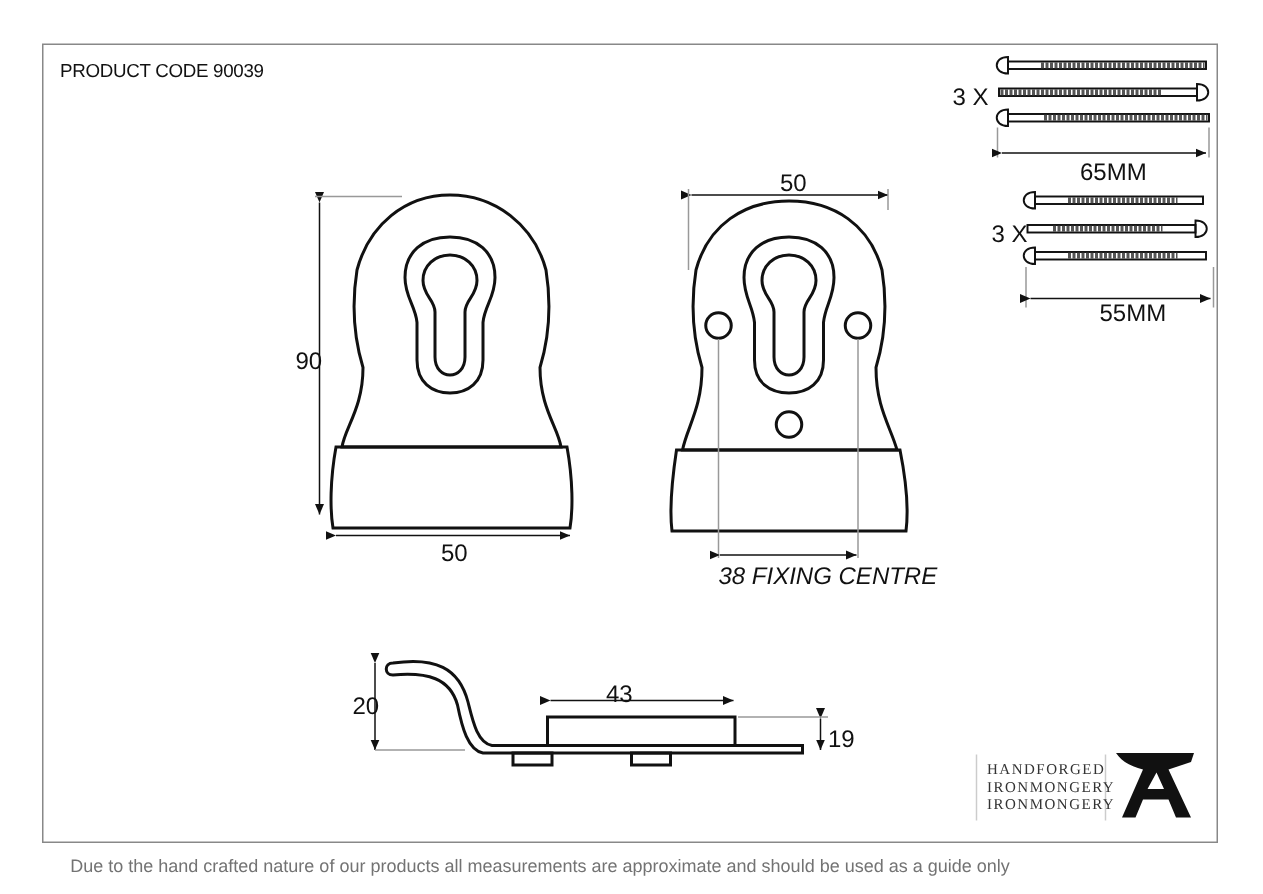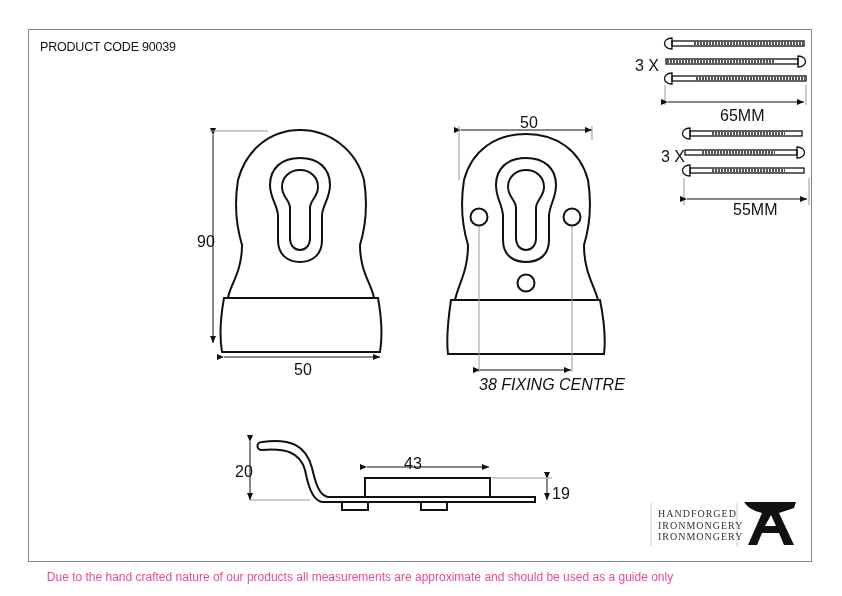--- a/index.html
+++ b/index.html
@@ -1,20 +1,20 @@
 <!DOCTYPE html>
 <html><head>
 <meta charset="utf-8">
 <style>
   html,body{margin:0;padding:0;background:#fff;}
   body{width:842px;height:596px;position:relative;overflow:hidden;font-family:"Liberation Sans",sans-serif;color:#111;}
   .frame{position:absolute;left:28px;top:29px;width:784px;height:533px;border:1px solid #888;box-sizing:border-box;}
   .code{position:absolute;left:40px;top:40px;font-size:12.5px;letter-spacing:-0.2px;color:#111;}
   .lbl{position:absolute;font-size:16px;color:#111;white-space:nowrap;}
-  .footer{position:absolute;left:0;width:720px;top:570px;text-align:center;font-size:12px;color:#ec4899;}
+  .footer{position:absolute;left:0;width:720px;top:570px;text-align:center;font-size:12px;color:#737373;}
   svg{position:absolute;left:0;top:0;}
   .brand{position:absolute;left:658px;top:508px;font-family:"Liberation Serif",serif;font-size:10px;letter-spacing:1px;line-height:11.5px;color:#333;}
 </style>
 </head>
 <body>
 
 <div class="frame"></div>
 <div class="code">PRODUCT CODE 90039</div>
 
 <svg width="842" height="596" fill="none" stroke="#111">

